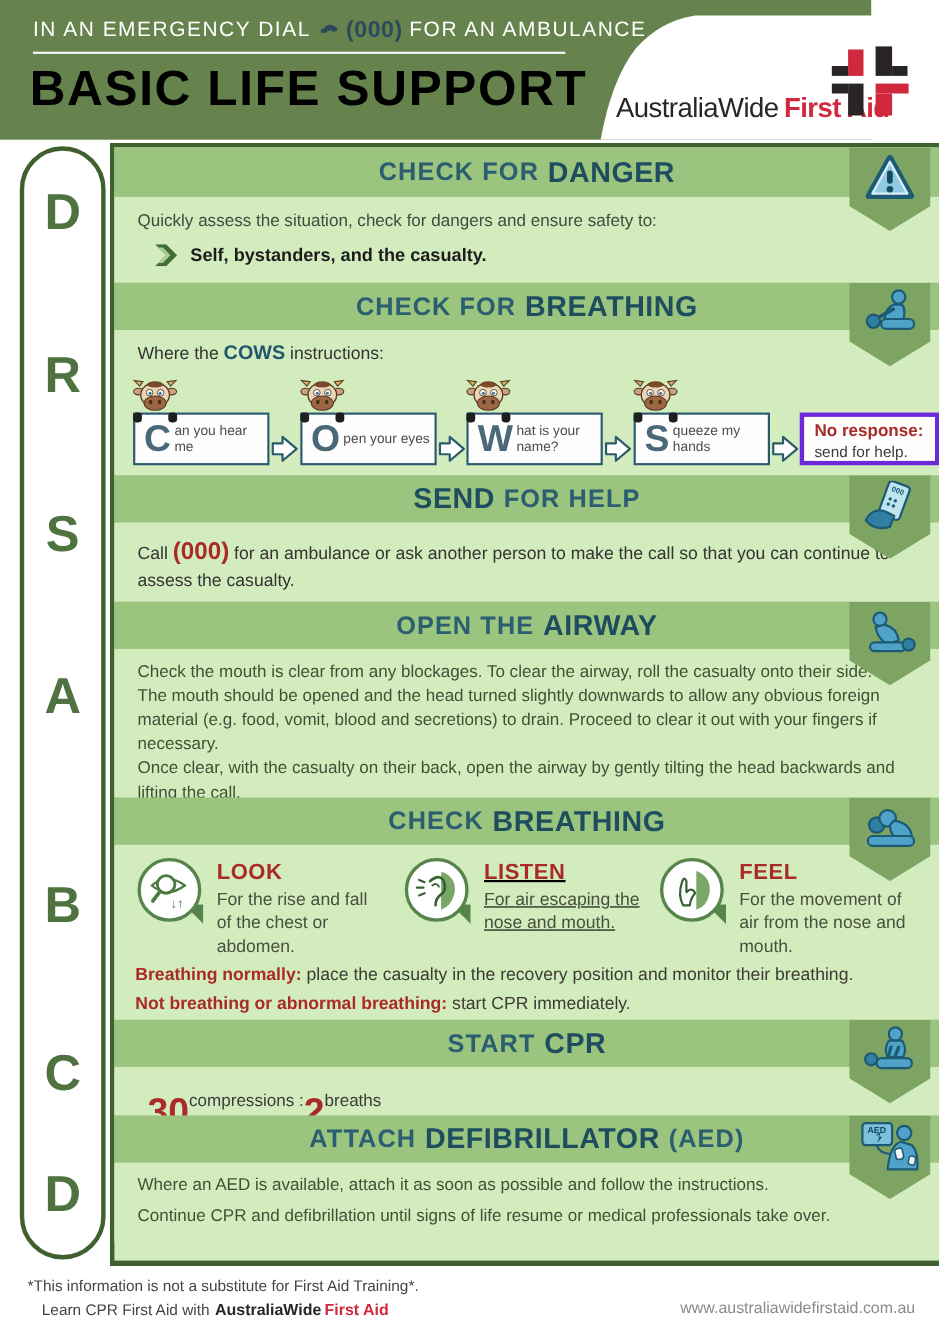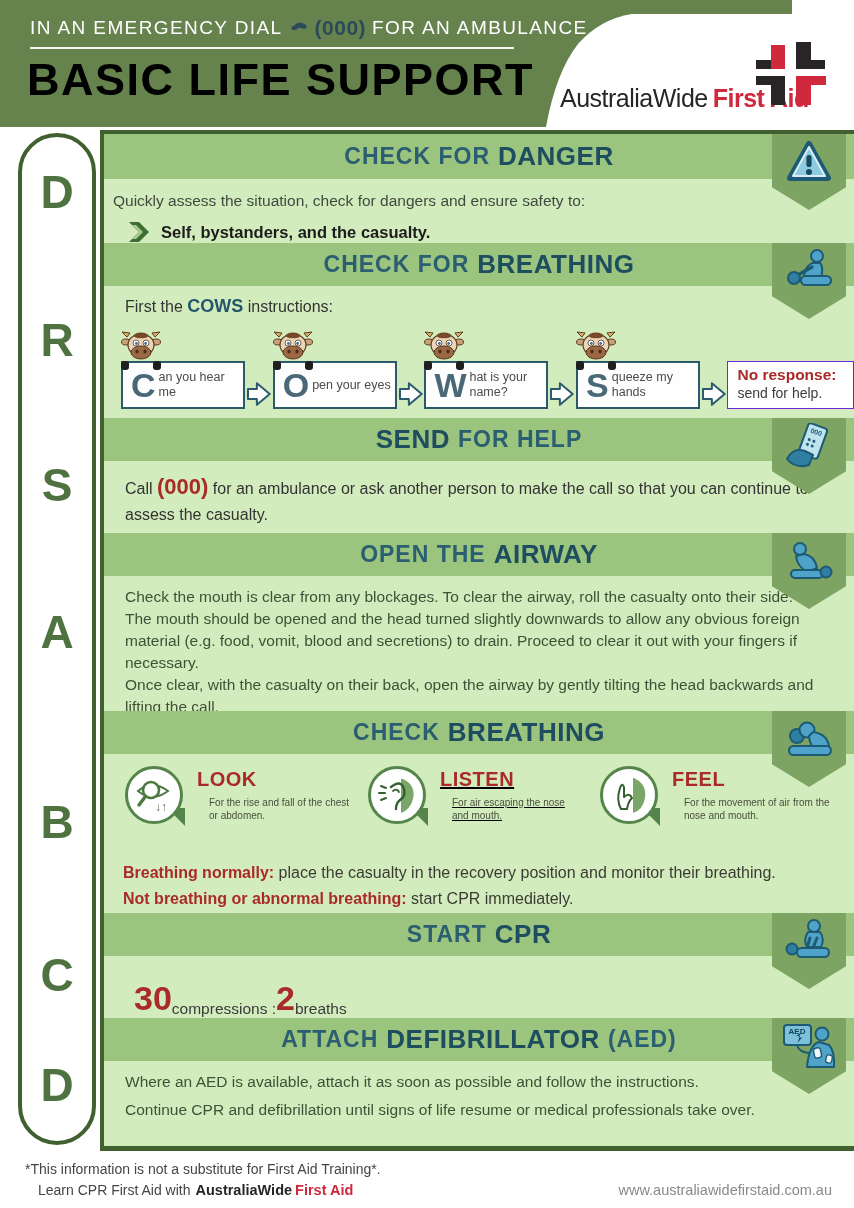--- a/index.html
+++ b/index.html
@@ -37,60 +37,60 @@
   .bar-tall { height:45px; }
   .t-pre { font-size:23px; font-weight:600; color:#2a5e70; letter-spacing:1px; }
   .t-bold { font-size:26px; font-weight:800; color:#1d4d5f; letter-spacing:0.5px; }
   .sec-body { background:#d3ecbd; position:relative; }
 
   .shield { position:absolute; top:0; right:8px; width:74px; height:76px; background:#7da462; z-index:4;
             clip-path:polygon(0 0,100% 0,100% 70%,50% 100%,0 70%); display:flex; justify-content:center; }
   .shield svg { margin-top:5px; }
 
   
-  .b-danger { height:64px; padding:13px 30px 0 9px; }
+  .b-danger { height:78px; padding:13px 30px 0 21px; }
   .b-danger .intro { font-size:15.5px; color:#424a40; }
   .bullet-row { display:flex; align-items:center; gap:10px; margin:12px 0 0 14px;text-align:right; }
   .bullet-row .btxt { font-size:16.5px; font-weight:700; color:#1c1c1c; }
 
   .b-response { height:132px; padding:10px 0 0 21px; }
   .b-response .intro { font-size:16px; color:#333; }
   .b-response .intro b { font-size:18px; color:#24566b; font-weight:800; }
   .cow-row { display:flex; align-items:flex-end; margin:44px 0 0 -4px; }
   .cow-box { position:relative; width:124px; height:48px; background:#fdfefd; border:2px solid #2a5a6b;
              display:flex; align-items:center; padding:2px 4px 2px 8px; }
   .cow-box .big { font-size:34px; font-weight:800; color:#4a6878; line-height:0.9; margin-right:3px; }
   .cow-box .small { font-size:12.5px; color:#4c4c4c; line-height:1.2; width:82px; }
   .cow-img { position:absolute; top:-34px; left:-8px; }
   .flow-arrow { align-self:flex-end; margin:0 1px 2px 1px; }
-  .noresp { width:128px; height:48px; background:#fdfefd; border:1px solid #6d28d9; padding:4px 0 0 9px; }
+  .noresp { width:128px; height:48px; background:#fdfefd; border:4px solid #6d28d9; padding:4px 0 0 9px; }
   .noresp .nr1 { font-size:15.5px; font-weight:800; color:#a92a28; line-height:1.2; }
   .noresp .nr2 { font-size:14px; color:#3c3c3c; line-height:1.2; }
 
   .b-send { height:72px; padding:10px 40px 0 21px; }
   .b-send .txt { font-size:16px; color:#333; line-height:1.45; }
   .b-send .num { font-size:22px; font-weight:800; color:#a92a28; }
 
   .b-airway { height:135px; padding:10px 36px 0 21px; }
   .b-airway p { font-size:15.5px; color:#3e5136; line-height:1.42; }
 
   .b-breathing { height:159px; }
   .bcol { position:absolute; top:12px; display:grid; grid-template-columns:64px 1fr; column-gap:8px; }
   .bcol .ctitle { font-size:20px; font-weight:800; color:#a92a28; letter-spacing:0.5px; margin-top:2px; }
-  .bcol .ctext { font-size:10px; color:#48503f; line-height:1.32; margin-top:3px;margin-left:12px; }
+  .bcol .ctext { font-size:16px; color:#48503f; line-height:1.32; margin-top:3px; }
   .bc1{left:21px; width:225px;} .bc2{left:264px; width:215px;text-decoration:underline;} .bc3{left:496px; width:240px;}
   .circle-ic { position:relative; width:58px; height:58px; grid-row:1 / span 2; }
   .circle-ic .tail { position:absolute; right:-2px; bottom:-2px; width:18px; height:18px; background:#55854a;
                      clip-path:polygon(0 0,100% 0,100% 100%); }
   .circle-ic .disc { position:absolute; inset:0; background:#fff; border:3px solid #55854a; border-radius:50%;
                      display:flex; align-items:center; justify-content:center; }
   .bnotes { position:absolute; left:19px; top:106px; font-size:16px; line-height:1.65; color:#3b3b33; }
   .bnotes b { color:#a92a28; font-weight:800; }
 
-  .b-cpr { height:62px; display:flex; align-items:flex-end; padding:22px 0 0 30px; }
+  .b-cpr { height:44px; display:flex; align-items:flex-start; padding:22px 0 0 30px; }
   .b-cpr .ratio-num { font-size:34px; font-weight:800; color:#a92a28; }
   .b-cpr .ratio-lbl { font-size:15.5px; color:#3a3a3a; }
 
   .b-defib { height:72px; padding:11px 40px 0 21px; }
   .b-defib p { font-size:15.5px; color:#3e5136; line-height:1.25; }
   .b-defib p + p { margin-top:9px; }
 
   
   .footer { position:absolute; left:0; top:1151px; width:854px; height:57px; background:#fff; }
   .foot-line1 { position:absolute; left:25px; top:10px; font-size:14px; color:#454545; }
@@ -180,21 +180,21 @@
       <div class="shield">
         <svg width="52" height="44" viewBox="0 0 52 44">
           <circle cx="34" cy="8" r="6" fill="#4fa3c8" stroke="#1d5a74" stroke-width="2"></circle>
           <path d="M29 15 C22 19 20 26 22 32 L37 32 C40 25 40 18 37 15 Z" fill="#4fa3c8" stroke="#1d5a74" stroke-width="2" stroke-linejoin="round"></path>
           <path d="M29 19 L15 27" stroke="#1d5a74" stroke-width="3.4" stroke-linecap="round"></path>
           <circle cx="11" cy="30" r="6" fill="#2f7fa3" stroke="#1d5a74" stroke-width="2"></circle>
           <rect x="18" y="28" width="30" height="9" rx="4.5" fill="#4fa3c8" stroke="#1d5a74" stroke-width="2"></rect>
         </svg>
       </div>
       <div class="sec-body b-response">
-        <div class="intro"><span>First the </span><b>COWS</b><span> instructions:</span></div>
+        <div class="intro"><span>Where the </span><b>COWS</b><span> instructions:</span></div>
         <div class="cow-row">
 
           <div class="cow-box">
             <svg class="cow-img" width="52" height="42" viewBox="0 0 52 42">
               <ellipse cx="26" cy="8" rx="8" ry="4.5" fill="#7a4a2a"></ellipse>
               <path d="M12 8 L7 3 L15 4 Z" fill="#d9b36a" stroke="#5a3a22" stroke-width="1"></path>
               <path d="M40 8 L45 3 L37 4 Z" fill="#d9b36a" stroke="#5a3a22" stroke-width="1"></path>
               <ellipse cx="11" cy="13" rx="4.5" ry="3" fill="#c9a27a" stroke="#5a3a22" stroke-width="1"></ellipse>
               <ellipse cx="41" cy="13" rx="4.5" ry="3" fill="#c9a27a" stroke="#5a3a22" stroke-width="1"></ellipse>
               <ellipse cx="26" cy="16" rx="13" ry="11" fill="#e9d6b8" stroke="#5a3a22" stroke-width="1.2"></ellipse>

